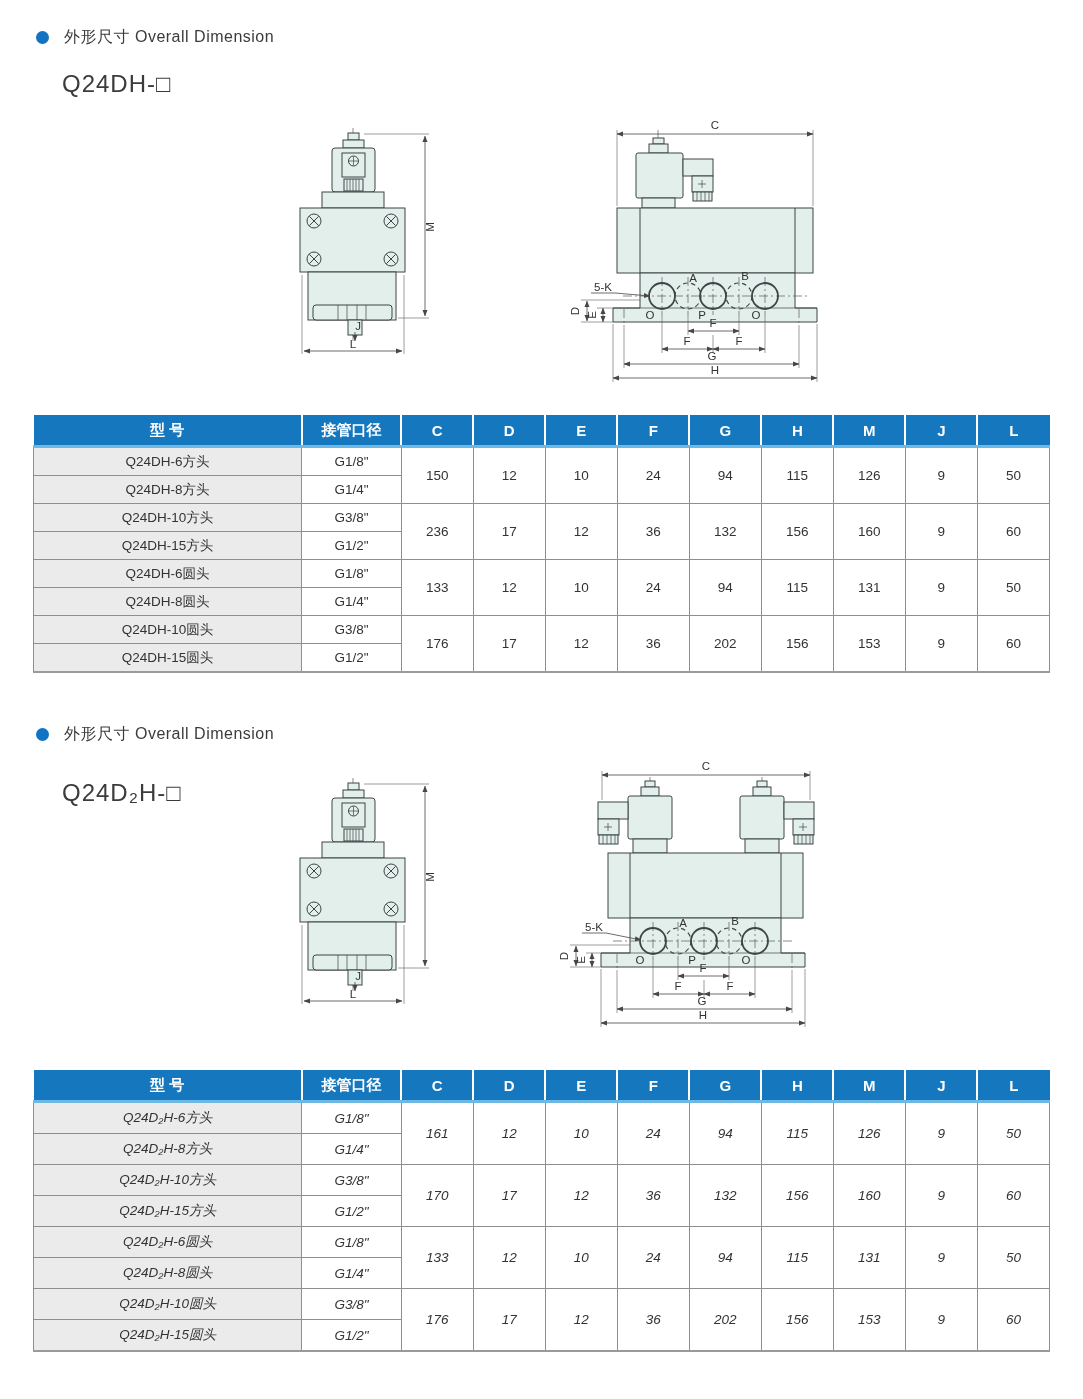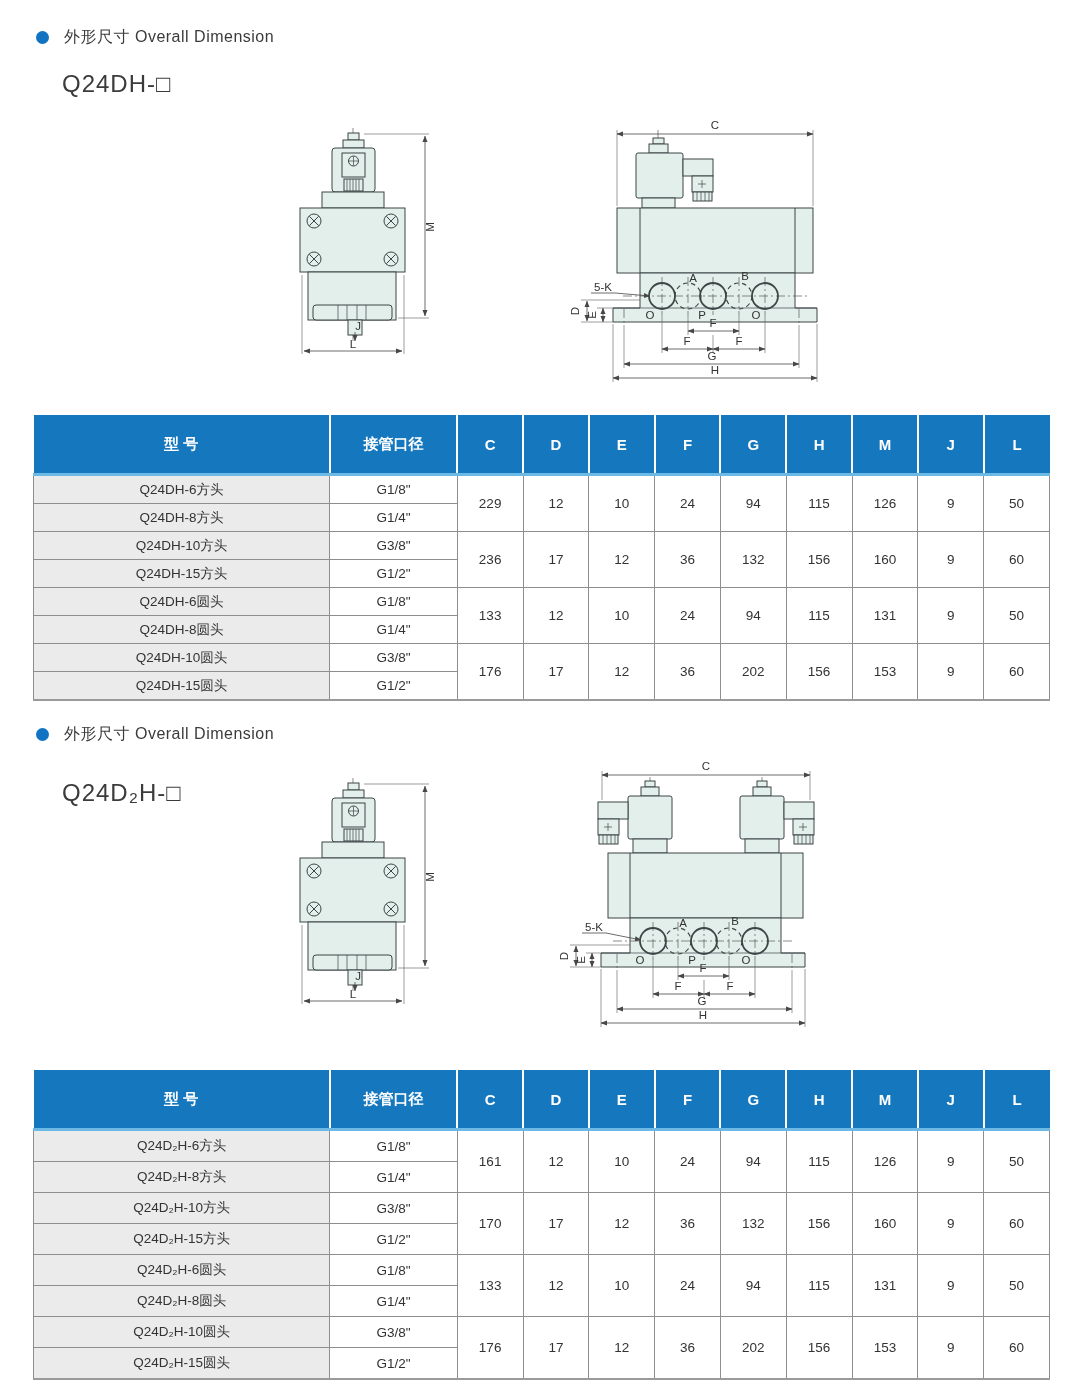--- a/index.html
+++ b/index.html
@@ -19,24 +19,24 @@
   .hole{fill:none;stroke:var(--drawing-stroke);stroke-width:1.8;}
   .hole-d{fill:none;stroke:var(--drawing-stroke);stroke-width:1.2;stroke-dasharray:4.5 3.5;}
   .dl{fill:none;stroke:#474747;stroke-width:0.8;}
   .dl-t{fill:none;stroke:#5a5a5a;stroke-width:0.6;}
   .dim{font-family:"Liberation Sans",sans-serif;font-size:11.5px;fill:#333;text-anchor:middle;}
 
   
   .tbl{position:absolute;width:1017px;}
   .tbl table{width:100%;border-collapse:collapse;table-layout:fixed;border-bottom:2px solid #9a9a9a;}
   .tbl th{background:var(--header-bg);color:#fff;font-size:15px;font-weight:bold;height:30px;
-        border-left:2.5px solid #fff;border-bottom:3px solid var(--header-accent);padding:14px;}
+        border-left:2.5px solid #fff;border-bottom:3px solid var(--header-accent);padding:0;}
   .tbl th:first-child{border-left:none;}
   .tbl td{border:1px solid var(--grid);text-align:center;font-size:13.5px;color:#333;height:27px;padding:0;}
-  .t2 td{height:30px;}
+  .t2 td{height:30px;font-style:italic;}
   .model-cell{background:var(--model-cell-bg);}
   .port-cell,.num-cell{background:#fff;}
 </style>
 </head>
 <body>
 
 <div class="page">
 
   <div class="section-heading" style="top:27px;">
     <span class="bullet"></span>
@@ -196,21 +196,21 @@
             <th>H</th>
             <th>M</th>
             <th>J</th>
             <th>L</th>
           </tr>
         </thead>
         <tbody>
           <tr>
             <td class="model-cell">Q24DH-6方头</td>
             <td class="port-cell">G1/8"</td>
-            <td rowspan="2" class="num-cell">229</td>
+            <td rowspan="2" class="num-cell">150</td>
             <td rowspan="2" class="num-cell">12</td>
             <td rowspan="2" class="num-cell">10</td>
             <td rowspan="2" class="num-cell">24</td>
             <td rowspan="2" class="num-cell">94</td>
             <td rowspan="2" class="num-cell">115</td>
             <td rowspan="2" class="num-cell">126</td>
             <td rowspan="2" class="num-cell">9</td>
             <td rowspan="2" class="num-cell">50</td>
           </tr>
           <tr>

